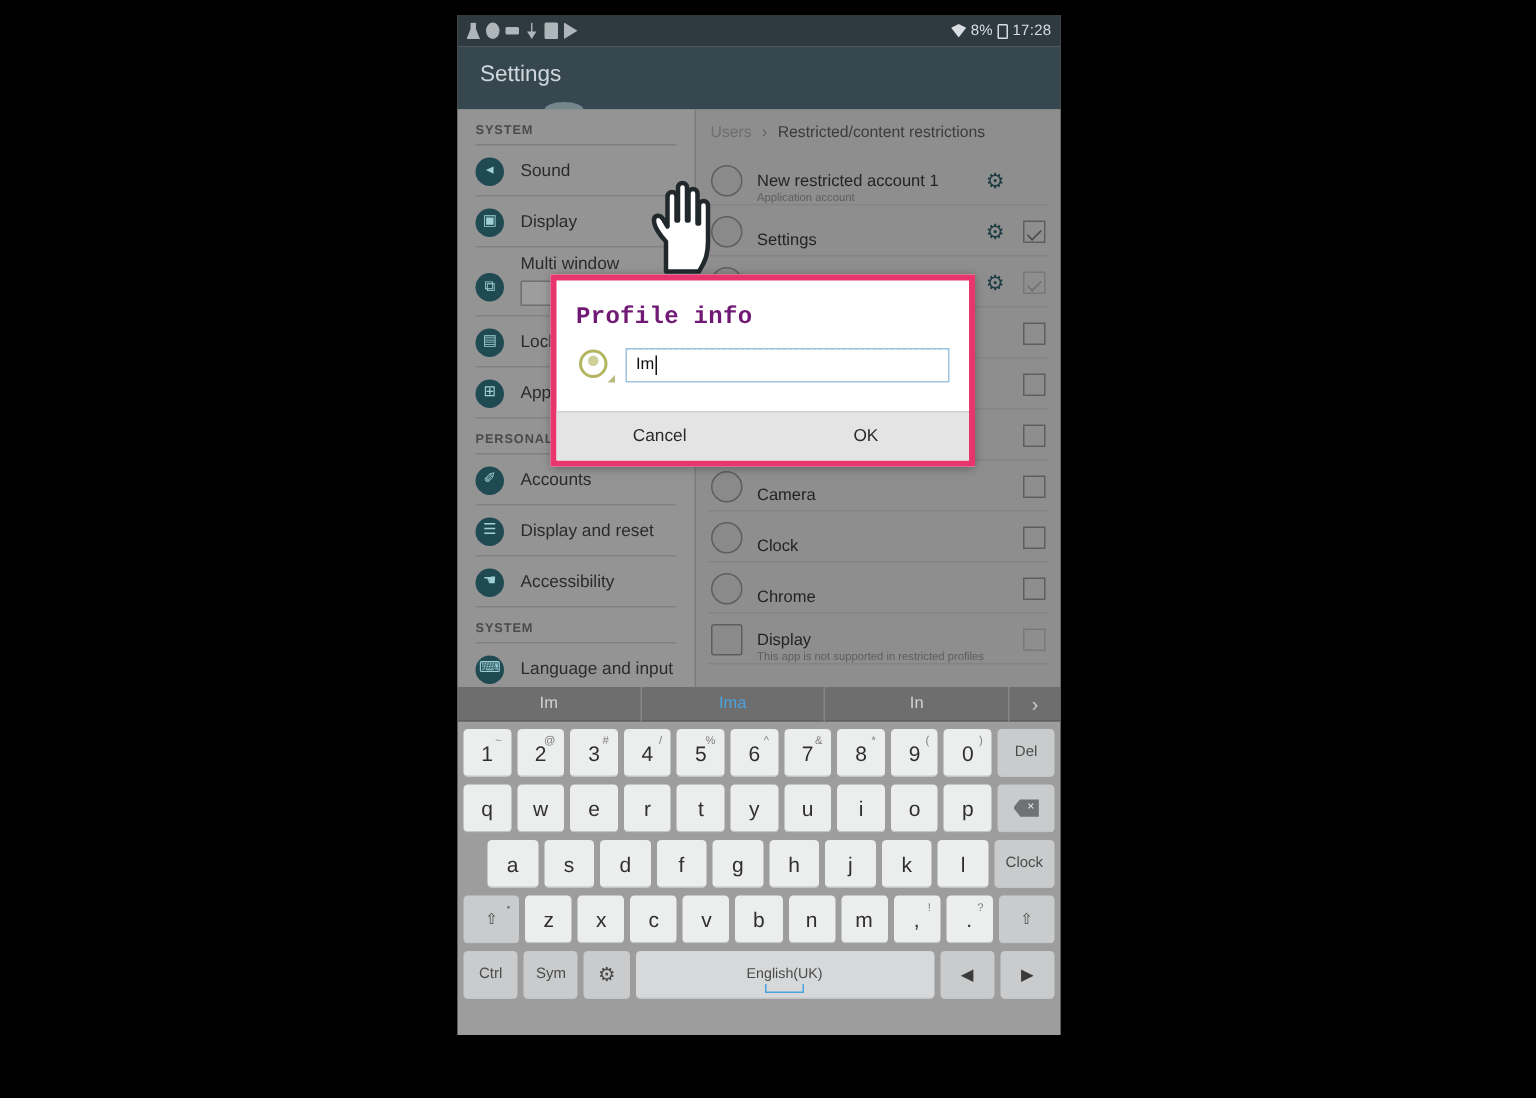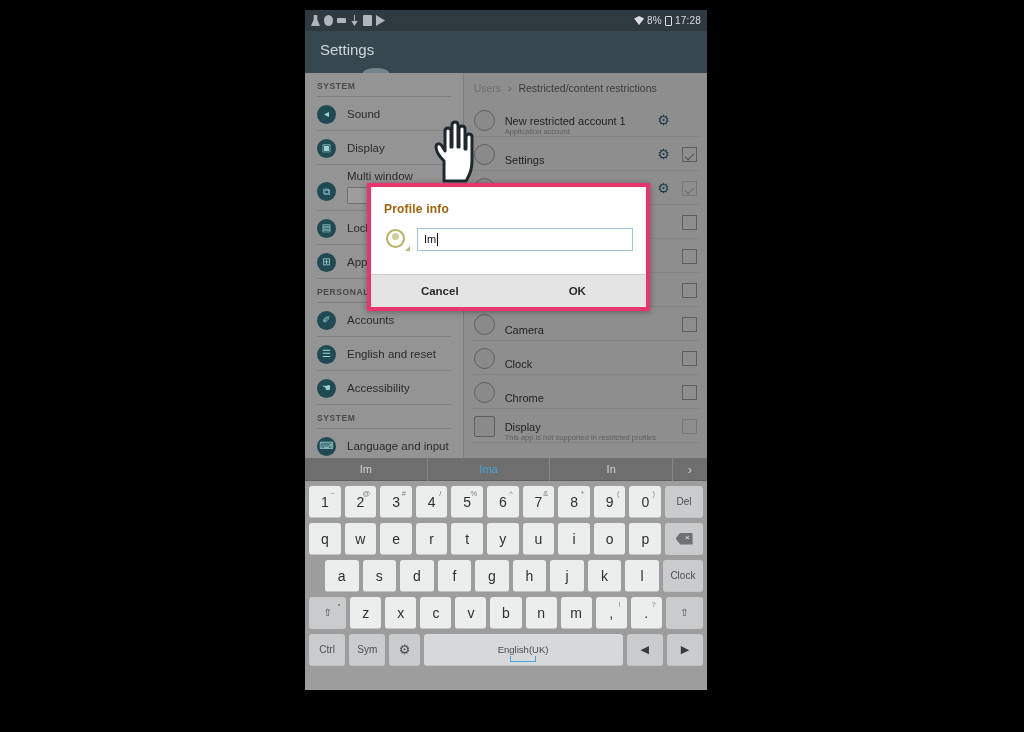--- a/index.html
+++ b/index.html
@@ -146,22 +146,22 @@
 
   
   #dialog {
     position:absolute; left:62px; top:173px; width:283px; height:128px;
     background:#fff;
     border:4px solid #e8356d;
     box-shadow:0 1px 6px rgba(0,0,0,.35);
     z-index:40;
   }
   .dlg-title {
-    font-size:12px; color:#a16207; font-weight:700;
-    padding:15px 0 0 13px; letter-spacing:.2px;
+    font-size:16px; color:#701a75; font-weight:700;
+    padding:15px 0 0 13px; letter-spacing:.2px;font-family:Liberation Mono, monospace;
   }
   .dlg-body { display:flex; align-items:center; padding:11px 13px 0 13px; }
   .dlg-avatar {
     width:24px; height:24px; margin-right:9px; flex:0 0 auto; position:relative;
   }
   .dlg-avatar .ring {
     position:absolute; left:2px; top:2px; width:19px; height:19px;
     border:2px solid #b3b561; border-radius:50%;
   }
   .dlg-avatar .head {
@@ -184,21 +184,21 @@
     content:""; position:absolute; left:0; right:0; top:-1px; height:1px;
     background:repeating-linear-gradient(to right,#9fc4de 0 2px,transparent 2px 4px);
   }
   .dlg-actions {
     position:absolute; left:0; right:0; bottom:0; height:33px;
     background:#e4e4e4; border-top:1px solid #cdcdcd;
     display:flex;
   }
   .dlg-btn {
     flex:1; display:flex; align-items:center; justify-content:center;
-    font-size:11.5px; color:#2a2a2a;font-weight:bold;
+    font-size:11.5px; color:#2a2a2a;
   }
 
   
   #cursor {
     position:absolute; left:125px; top:107px; width:46px; height:66px; z-index:50;
   }
 
   
   .kb {
     position:absolute; left:0; right:0; bottom:0; height:232px;
@@ -319,21 +319,21 @@
             <span class="s-ic">
               <span class="gl">✐</span>
             </span>
             <span class="s-label">Accounts</span>
             <span class="sep"></span>
           </div>
           <div class="s-item">
             <span class="s-ic">
               <span class="gl">☰</span>
             </span>
-            <span class="s-label">English and reset</span>
+            <span class="s-label">Display and reset</span>
             <span class="sep"></span>
           </div>
           <div class="s-item">
             <span class="s-ic">
               <span class="gl">☚</span>
             </span>
             <span class="s-label">Accessibility</span>
             <span class="sep"></span>
           </div>
           <div class="sec-head">SYSTEM</div>

